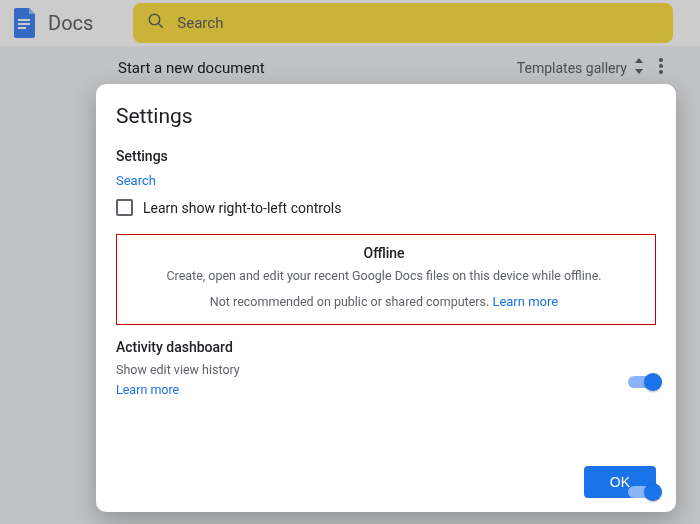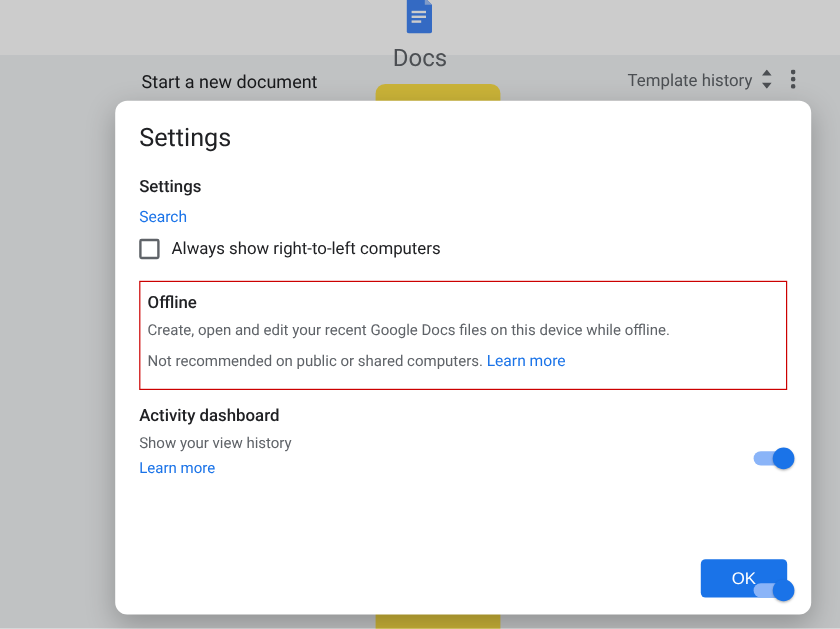--- a/index.html
+++ b/index.html
@@ -18,21 +18,20 @@
       z-index: 5;
     }
     
     .header {
       display: flex;
       align-items: center;
       height: 46px;
       padding: 0 12px;
       gap: 10px;
       background: #fff;
-      flex-direction: column;
     }
     .docs-logo {
       width: 26px; height: 26px;
       display: flex;
       align-items: center;
       justify-content: center;
     }
     .docs-title {
       font-size: 20px;
       color: #5f6368;
@@ -154,20 +153,21 @@
       line-height: 1;
     }
     .section {
       margin-bottom: 18px;
     }
     .offline-box {
       border: 1.5px solid #cc0000;
       padding: 10px 10px 12px 6px;
       margin-bottom: 14px;
       position: relative;
+      text-align: center;
     }
     .desc {
       font-size: 12.5px;
       color: #5f6368;
       line-height: 1.5;
     }
     .toggle-row {
       position: absolute;
       right: 18px;
     }
@@ -231,21 +231,21 @@
     </span>
     <span class="search-text">Search</span>
   </div>
 </div>
 
 <div class="template-area">
   <div class="template-head">
     <span class="start-text">Start a new document</span>
     <div class="gallery-right">
       <span style="display:flex;align-items:center;gap:6px;">
-        <span>Template history</span>
+        <span>Templates gallery</span>
         <span class="updown-icon">
           <svg width="12" height="16" viewBox="0 0 12 16" fill="#5f6368">
               <path d="M6 0 L10 5 H2 Z M6 16 L2 11 H10 Z"></path>
             </svg>
         </span>
       </span>
       <span class="more-icon">
         <svg width="4" height="16" viewBox="0 0 4 16" fill="#5f6368">
             <circle cx="2" cy="2" r="2"></circle>
             <circle cx="2" cy="8" r="2"></circle>
@@ -281,42 +281,42 @@
 <div class="bg-overlay"></div>
 
 <div class="modal">
   <h1>Settings</h1>
 
   <div class="section">
     <div class="section-title">Settings</div>
     <a href="#" class="link">Search</a>
     <div class="check-row">
       <span class="checkbox"></span>
-      <span>Always show right-to-left computers</span>
+      <span>Learn show right-to-left controls</span>
     </div>
   </div>
 
 
   <div class="offline-box">
     <div class="section-title">Offline</div>
     <div class="desc" style="margin-top:6px;">Create, open and edit your recent Google Docs files on this device while offline.</div>
     <div class="desc" style="margin-top:6px;">
       <span>Not recommended on public or shared computers. </span><a href="#" class="link">Learn more</a>
     </div>
   </div>
 
   <div class="toggle-row toggle-offline">
     <div class="toggle">
         <div class="knob"></div>
       </div>
   </div>
 
   <div class="section" style="margin-top:0;">
     <div class="section-title">Activity dashboard</div>
-    <div class="desc">Show your view history</div>
+    <div class="desc">Show edit view history</div>
     <a href="#" class="link" style="font-size:12.5px;">Learn more</a>
   </div>
 
   <div class="toggle-row toggle-activity">
     <div class="toggle">
         <div class="knob"></div>
       </div>
   </div>
 
   <div class="footer">

